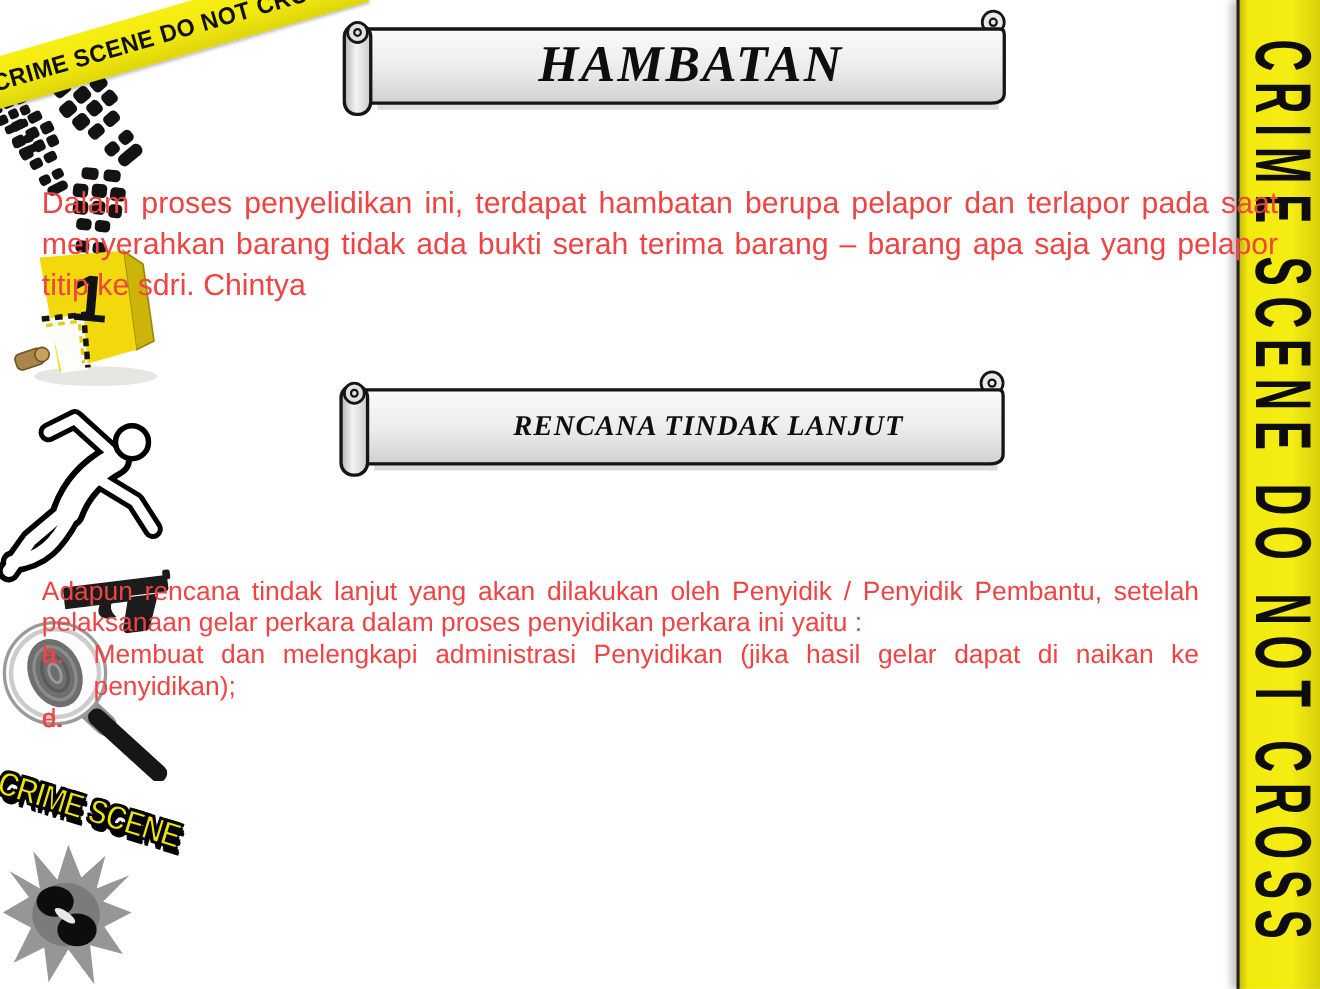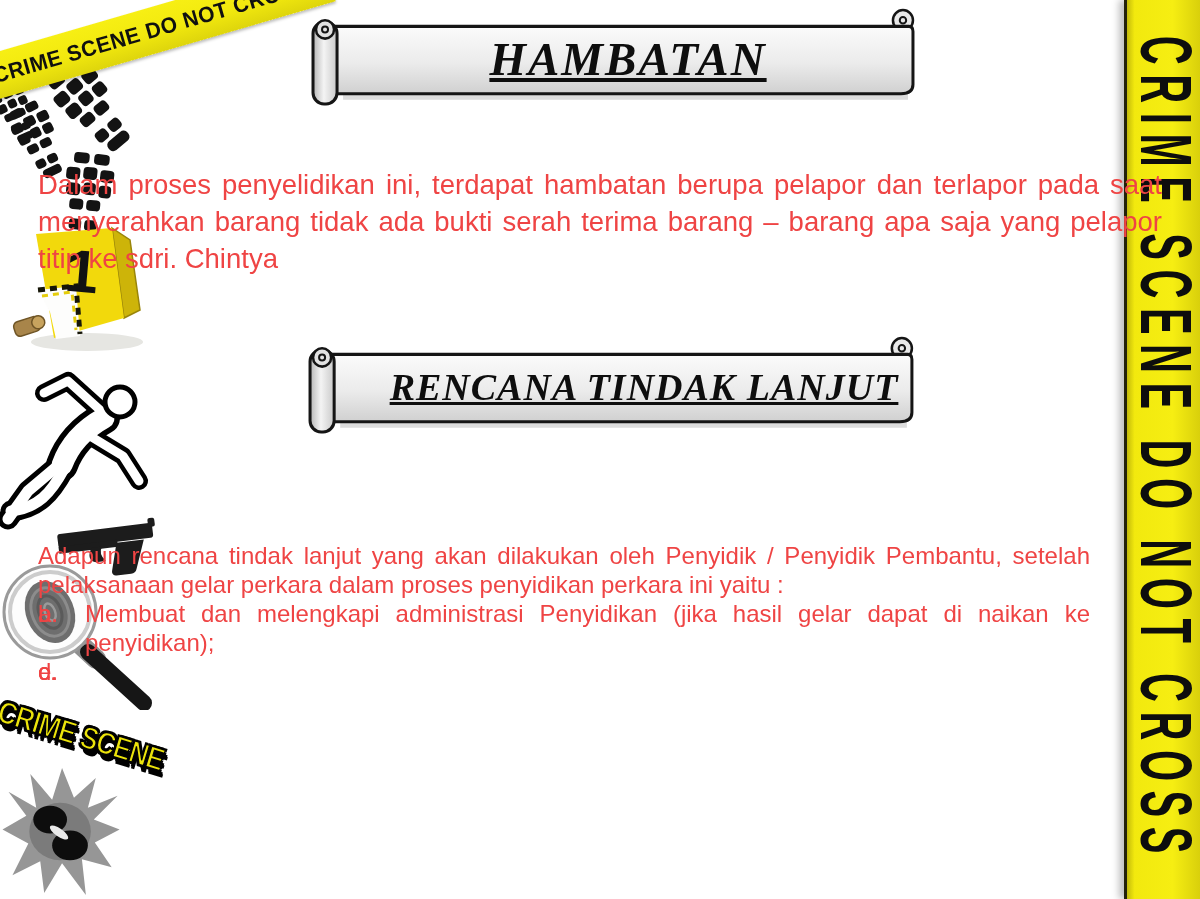--- a/index.html
+++ b/index.html
@@ -32,30 +32,30 @@
     transform:rotate(17deg) scaleX(.84);transform-origin:left top;
     font-weight:900;font-size:31px;letter-spacing:-1px;white-space:nowrap;
     color:#ece40b;-webkit-text-stroke:1.5px #000;
     text-shadow:2px 2px 0 #000,-2px 2px 0 #000,2px -2px 0 #000,-2px -2px 0 #000,4px 4px 0 #000,5px 6px 0 #000;}
 
   
   .banner{position:absolute;z-index:3;}
   .banner svg{position:absolute;left:0;top:0;width:100%;height:100%;}
   .banner .title{position:absolute;left:34px;right:14px;top:18px;bottom:14px;
     display:flex;align-items:center;justify-content:center;
-    font-family:"Liberation Serif",serif;font-style:italic;font-weight:bold;color:#0e0e0e;text-decoration:underline;}
+    font-family:"Liberation Serif",serif;font-style:italic;font-weight:bold;color:#0e0e0e;}
   #banner1{left:305px;top:6px;width:626px;height:102px;}
   #banner1 .title{font-size:47px;letter-spacing:2px;}
   #banner2{left:302px;top:334px;width:628px;height:102px;}
-  #banner2 .title{font-size:38px;letter-spacing:1px;margin-left:36px;}
+  #banner2 .title{font-size:26px;letter-spacing:1px;margin-left:36px;}
 
   
   .para{position:absolute;z-index:6;color:#ef4444;text-align:justify;margin-top:36px;}
   #para1{left:38px;top:130px;width:1124px;font-size:27.5px;line-height:37px;}
-  #para2{left:38px;top:505px;width:1052px;font-size:24px;line-height:29px;}
+  #para2{left:38px;top:487px;width:1052px;font-size:24px;line-height:29px;}
   .li{position:relative;padding-left:47px;text-align:justify;}
   .li .ltr{position:absolute;left:0;top:0;}
 </style>
 </head>
 <body>
 
 <div id="page">
 
   <svg width="0" height="0" style="position:absolute" aria-hidden="true">
     <defs>

